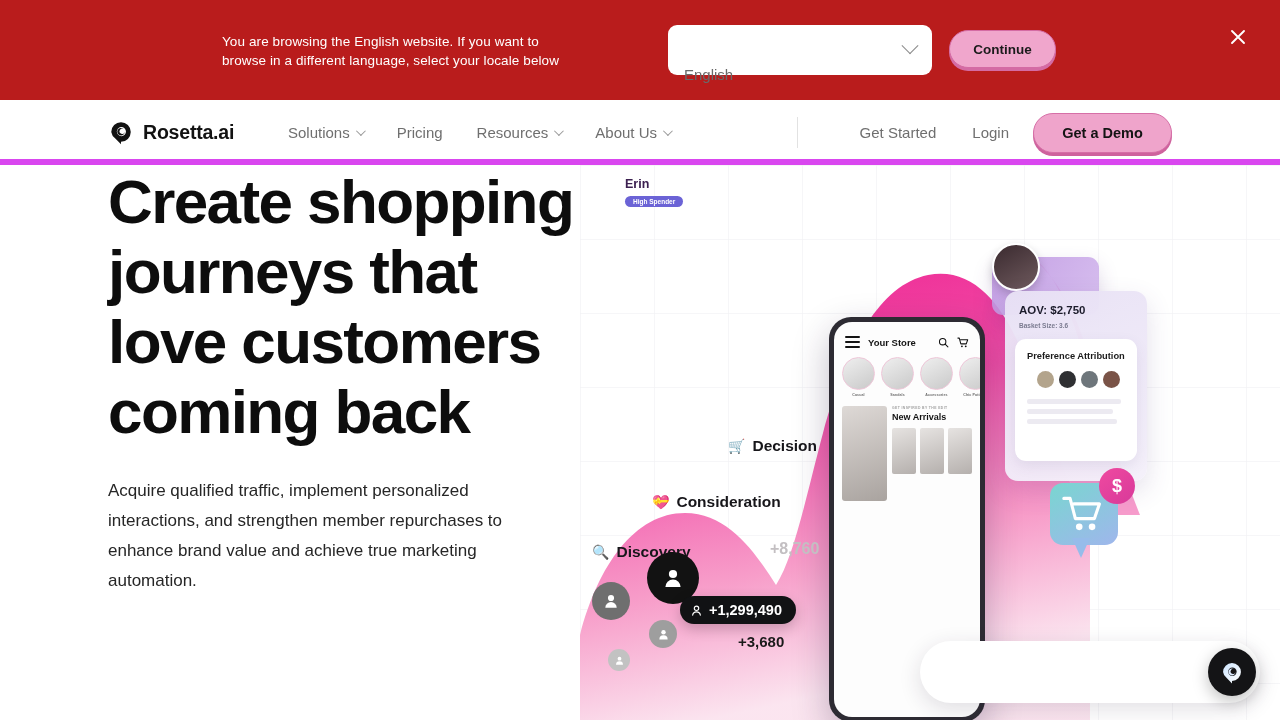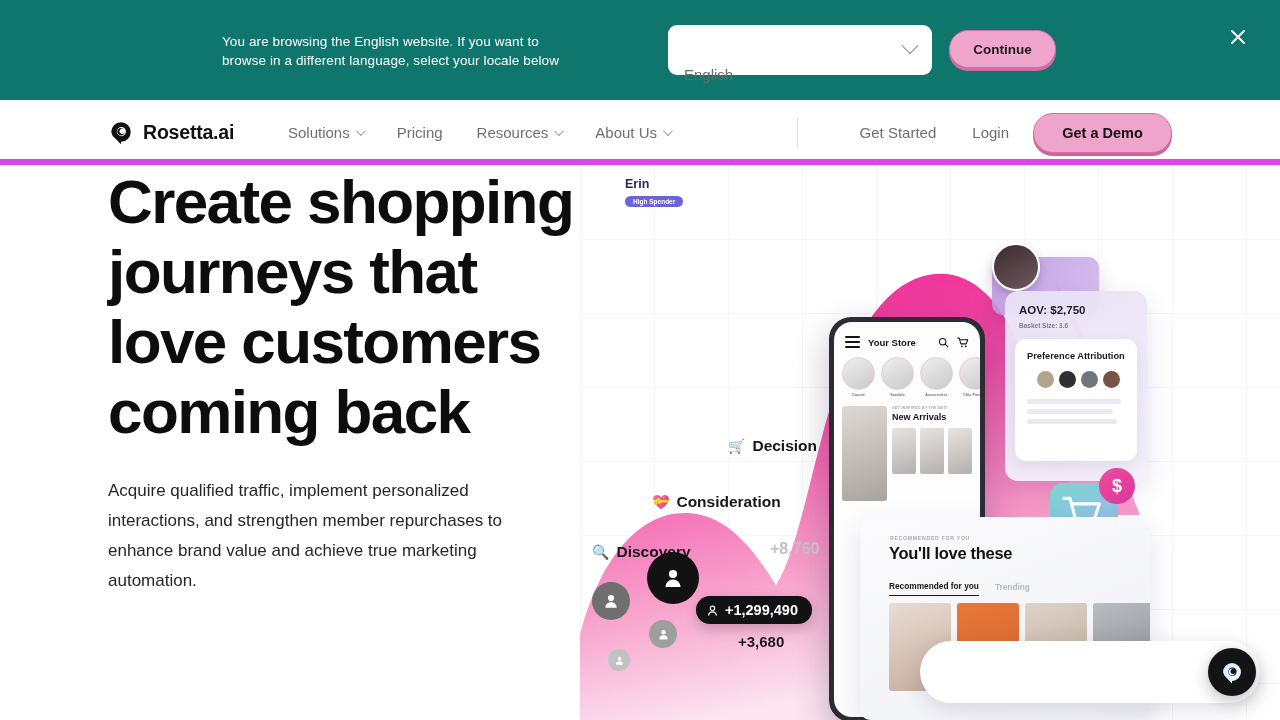--- a/index.html
+++ b/index.html
@@ -8,21 +8,21 @@
     width: 1280px; height: 720px;
     overflow: hidden;
     font-family: "Liberation Sans", sans-serif;
     background: #ffffff;
   }
 
   
   .locale-banner {
     position: absolute; left: 0; top: 0;
     width: 1280px; height: 100px;
-    background: #0f766e;
+    background: #b91c1c;
     display: flex; align-items: center;
   }
   .locale-text {
     position: absolute; left: 222px; top: 32px;
     width: 360px;
     color: #ffffff;
     font-size: 13.5px; line-height: 19px;
     letter-spacing: .1px;
   }
   .locale-select {
@@ -320,21 +320,21 @@
   #avatar-big   { left: 67px;  top: 387px; width: 52px; height: 52px; background: #121212; }
   #avatar-mid   { left: 12px;  top: 417px; width: 38px; height: 38px; background: #6f6f6f; }
   #avatar-small { left: 69px;  top: 455px; width: 28px; height: 28px; background: #9e9e9e; }
   #avatar-tiny  { left: 28px;  top: 484px; width: 22px; height: 22px; background: #c2c2c2; }
 
   .stat-faint {
     position: absolute; left: 190px; top: 375px;
     font-size: 16px; font-weight: 700; color: #c3bfc2;
   }
   .stat-pill {
-    position: absolute; left: 116px; top: 431px;
+    position: absolute; left: 100px; top: 431px;
     height: 28px; padding: 0 14px 0 10px;
     background: #111214;
     border-radius: 14px;
     display: flex; align-items: center; gap: 6px;
     color: #fff; font-size: 14.5px; font-weight: 700;
     box-shadow: 0 5px 14px rgba(0,0,0,.2);
   }
   .stat-small {
     position: absolute; left: 158px; top: 468px;
     font-size: 15px; font-weight: 700; color: #1a1a1a;
@@ -554,34 +554,20 @@
     <div class="cart-bubble">
       <svg width="44" height="38" viewBox="0 0 24 20" style="position:absolute;left:12px;top:12px">
         <path d="M1 1.5 h3.4 l2.9 11 h10.4 l2.7 -8 H6.4" fill="none" stroke="#fff" stroke-width="1.7" stroke-linejoin="round" stroke-linecap="round"></path>
         <circle cx="9.4" cy="17" r="1.8" fill="#fff"></circle>
         <circle cx="16.4" cy="17" r="1.8" fill="#fff"></circle>
       </svg>
     </div>
     <div class="cart-tail"></div>
     <div class="dollar-badge">$</div>
 
-    <div class="love-card">
-      <div class="love-eyebrow">RECOMMENDED FOR YOU</div>
-      <div class="love-title">You'll love these</div>
-      <div class="love-tabs">
-        <span class="love-tab active">Recommended for you</span>
-        <span class="love-tab inactive">Trending</span>
-      </div>
-      <div class="love-thumbs">
-        <div class="love-thumb" style="background:linear-gradient(160deg,#e9dcd4,#c5ac9c)"></div>
-        <div class="love-thumb" style="background:linear-gradient(160deg,#e8773a,#d6652c)"></div>
-        <div class="love-thumb" style="background:linear-gradient(160deg,#ded3c9,#b9a596)"></div>
-        <div class="love-thumb" style="background:linear-gradient(160deg,#b9bcc0,#84888d)"></div>
-      </div>
-    </div>
 
     <div class="avatar-dot" id="avatar-big">
       <svg width="24" height="24" viewBox="0 0 24 24">
         <circle cx="12" cy="8" r="4.1" fill="#fff"></circle>
         <path d="M4.4 21 a7.6 7.6 0 0 1 15.2 0" fill="#fff"></path>
       </svg>
     </div>
     <div class="avatar-dot" id="avatar-mid">
       <svg width="18" height="18" viewBox="0 0 24 24">
         <circle cx="12" cy="8" r="4.1" fill="#fff"></circle>

